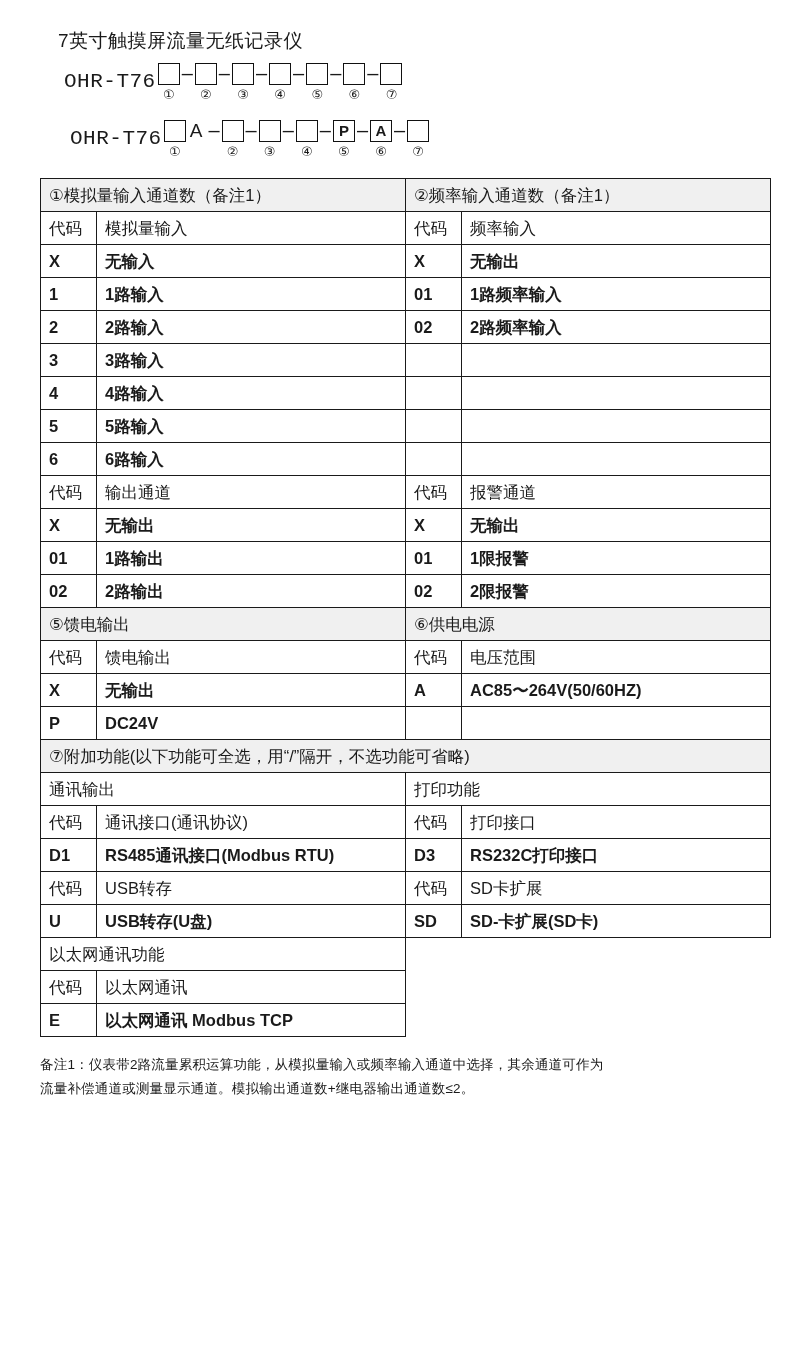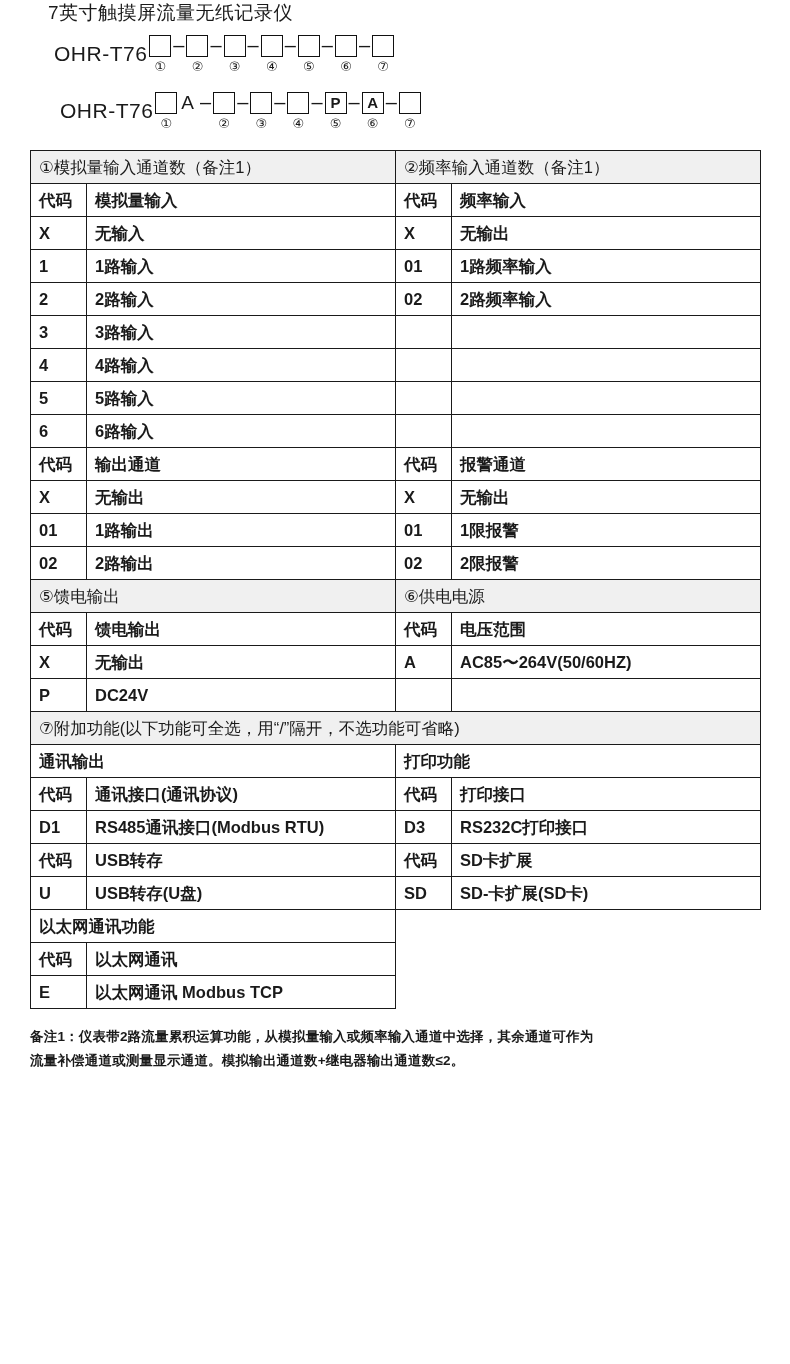--- a/index.html
+++ b/index.html
@@ -13,21 +13,22 @@
     font-family: "Liberation Sans", "DejaVu Sans", sans-serif;
     color: #1a1a1a;
     position: relative;
     overflow: hidden;
   }
   .page {
     position: relative;
     width: 790px;
     height: 1157px;
     box-sizing: border-box;
-    padding: 0 30px;
+    padding: 0 40px;
+    margin-top: 28px;
   }
 
   
   .model-block { margin-top: 0; }
   .model-title {
     font-size: 19px;
     font-weight: 400;
     letter-spacing: 0.5px;
     padding-left: 18px;
   }
@@ -36,20 +37,21 @@
     display: flex;
     align-items: center;
     padding-left: 24px;
     margin-top: 8px;
   }
   .code-row.second { padding-left: 30px; }
   .code-prefix {
     font-size: 21px;
     letter-spacing: 0.5px;
     margin-right: 2px;
+    font-family: Liberation Mono, monospace;
   }
   .box {
     width: 22px;
     height: 22px;
     border: 1.6px solid #111;
     box-sizing: border-box;
     display: flex;
     align-items: center;
     justify-content: center;
     font-size: 15px;
@@ -87,36 +89,36 @@
     vertical-align: middle;
     line-height: 1.25;
     height: 22px;
   }
   td.hdr {
     background: #f0f0f0;
     font-weight: 400;
     font-size: 16.5px;
   }
   td.sub {
-    font-weight: 700;
+    font-weight: 400;
   }
   td.code {
     font-weight: 700;
     width: 52px;
     white-space: nowrap;
   }
   td.val { font-weight: 700; }
   .cw-code { width: 56px; }
   .cw-desc { width: 309px; }
 
   
   .footnote {
     margin-top: 16px;
     font-size: 13.5px;
-    font-weight: 700;
+    font-weight: 400;
     line-height: 1.75;
     letter-spacing: 0.2px;
   }
 </style>
 </head>
 <body>
 
 <div class="page">
 
   <div class="model-block">

